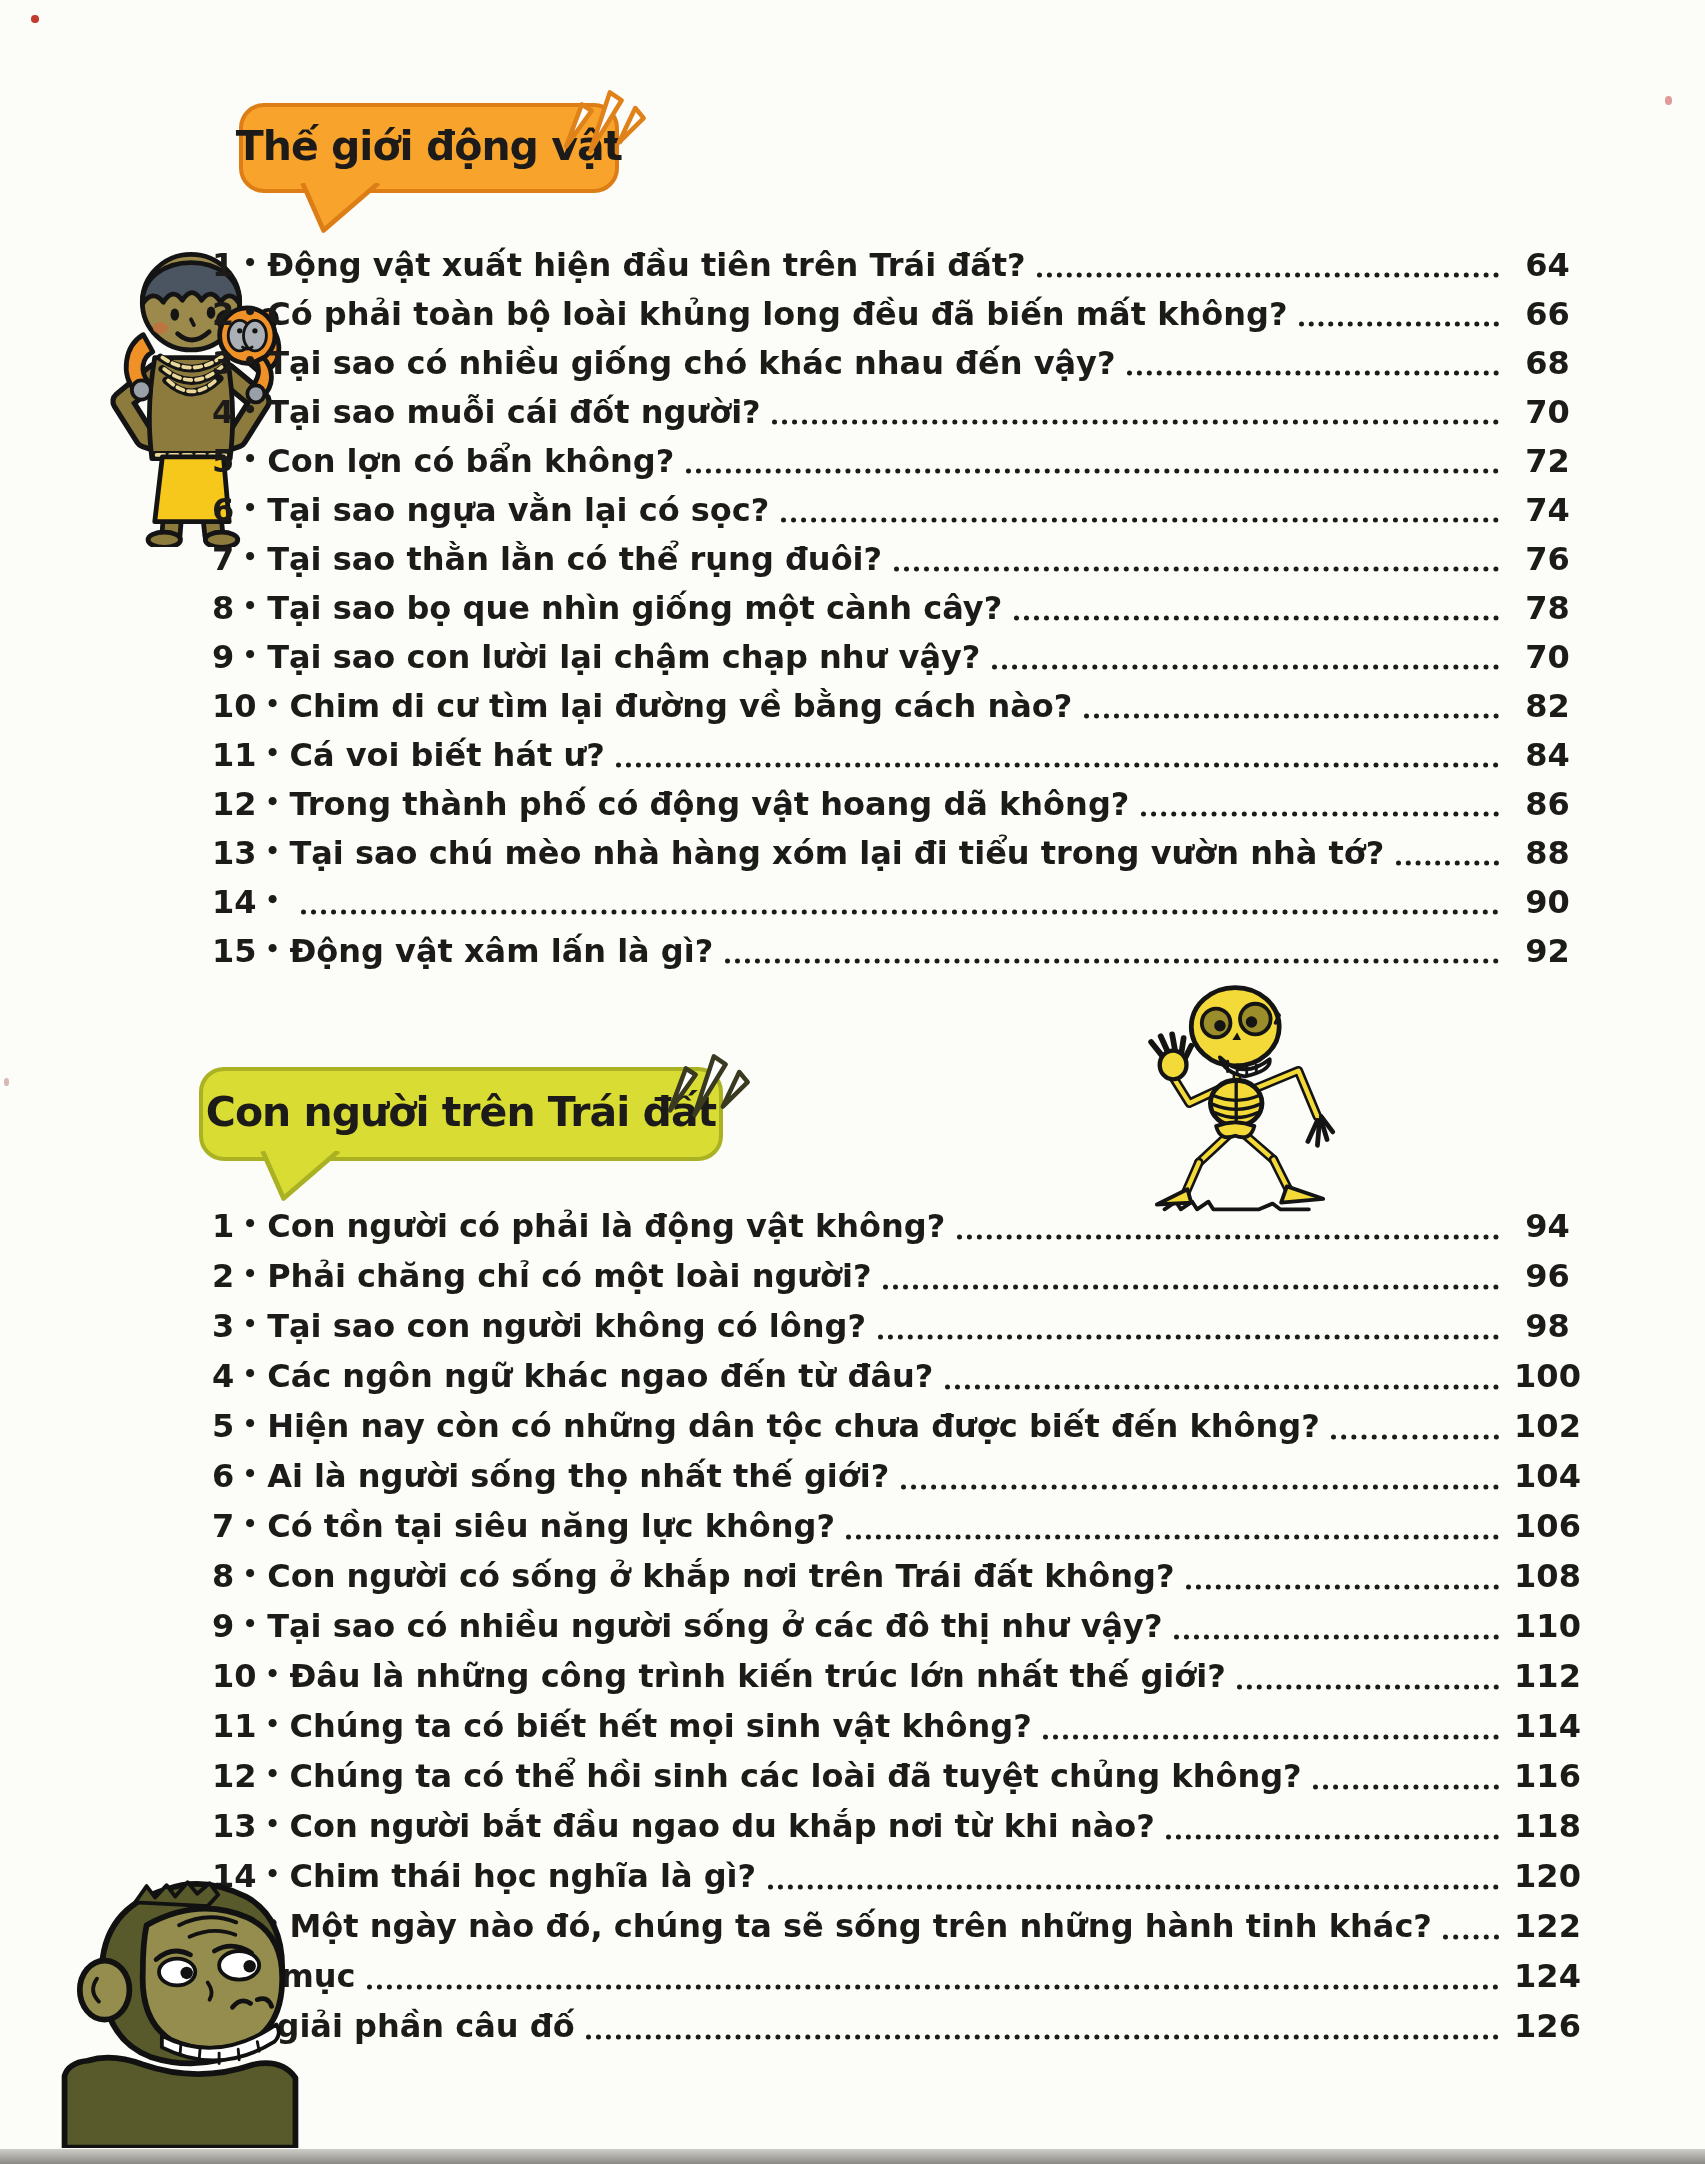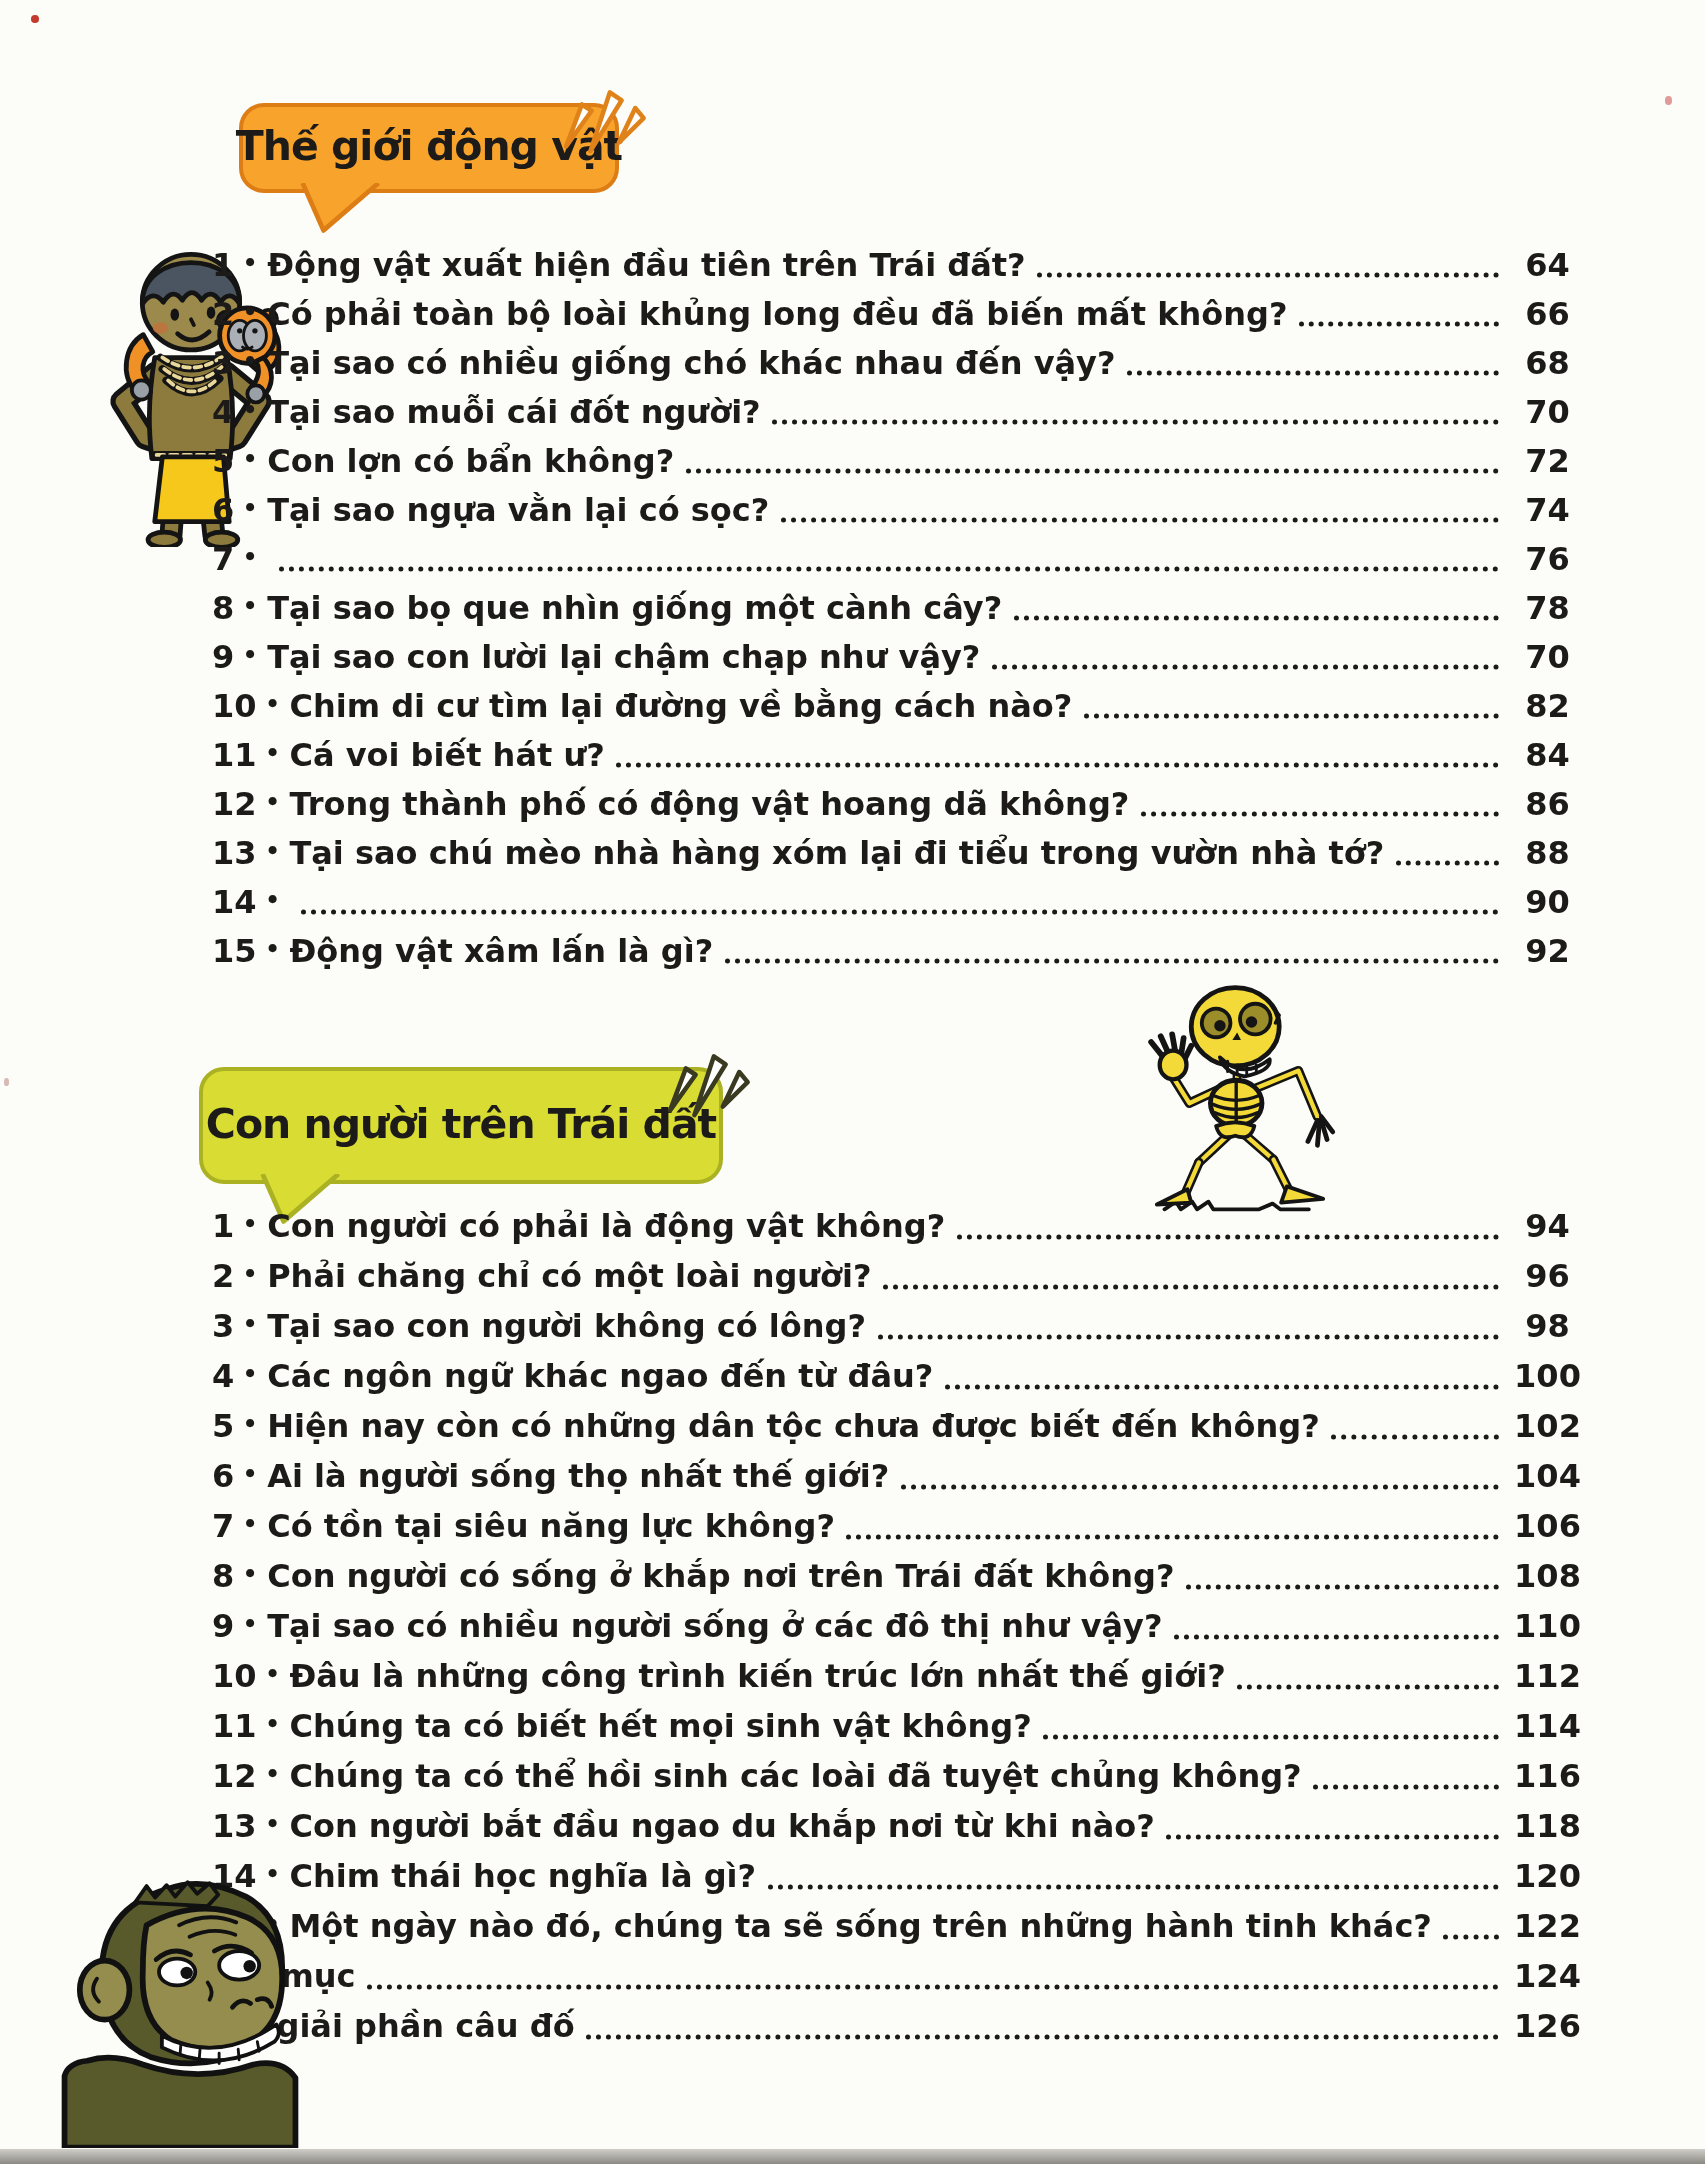--- a/index.html
+++ b/index.html
@@ -152,20 +152,21 @@
       <div class="toc-row">
         <span class="toc-num">6</span>
         <span class="toc-bullet">•</span>
         <span class="toc-title">Tại sao ngựa vằn lại có sọc?</span>
         <span class="toc-leader"></span>
         <span class="toc-page">74</span>
       </div>
       <div class="toc-row">
         <span class="toc-num">7</span>
         <span class="toc-bullet">•</span>
+        <span class="toc-title">Tại sao thằn lằn có thể rụng đuôi?</span>
         <span class="toc-leader"></span>
         <span class="toc-page">76</span>
       </div>
       <div class="toc-row">
         <span class="toc-num">8</span>
         <span class="toc-bullet">•</span>
         <span class="toc-title">Tại sao bọ que nhìn giống một cành cây?</span>
         <span class="toc-leader"></span>
         <span class="toc-page">78</span>
       </div>
@@ -212,21 +213,21 @@
       </div>
       <div class="toc-row">
         <span class="toc-num">15</span>
         <span class="toc-bullet">•</span>
         <span class="toc-title">Động vật xâm lấn là gì?</span>
         <span class="toc-leader"></span>
         <span class="toc-page">92</span>
       </div>
     </div>
 
-  <div class="bubble" style="left: 199px; top: 1067px; width: 524px; height: 117px; background: rgb(216, 220, 51); border-color: rgb(170, 178, 35);">
+  <div class="bubble" style="left: 199px; top: 1067px; width: 524px; height: 94px; background: rgb(216, 220, 51); border-color: rgb(170, 178, 35);">
     <span class="bubble-label">Con người trên Trái đất</span>
     <svg class="tail" width="105" height="55" viewBox="0 0 110 58">
       <polyline class="tail-shape" points="14,0 36,50 94,0" stroke-width="5" stroke-linejoin="round" fill="#d8dc33" stroke="#aab223"></polyline>
     </svg>
     <svg class="spark" width="91" height="82" viewBox="0 0 100 90">
       <polygon class="spark-shape" points="8,62 30,18 40,26" fill="#fff" stroke-width="5" stroke-linejoin="round" stroke="#3a3a20"></polygon>
       <polygon class="spark-shape" points="34,70 62,8 74,18" fill="#fff" stroke-width="5" stroke-linejoin="round" stroke="#3a3a20"></polygon>
       <polygon class="spark-shape" points="66,64 88,28 96,40" fill="#fff" stroke-width="5" stroke-linejoin="round" stroke="#3a3a20"></polygon>
     </svg>
   </div>

